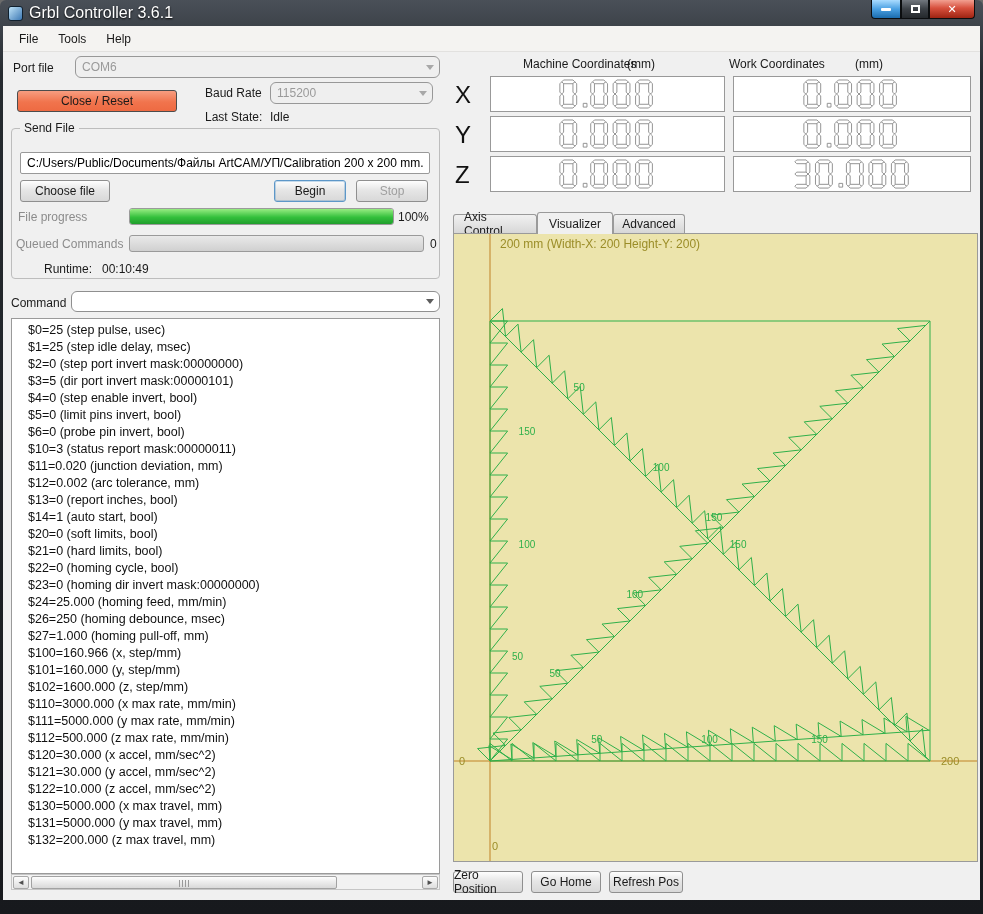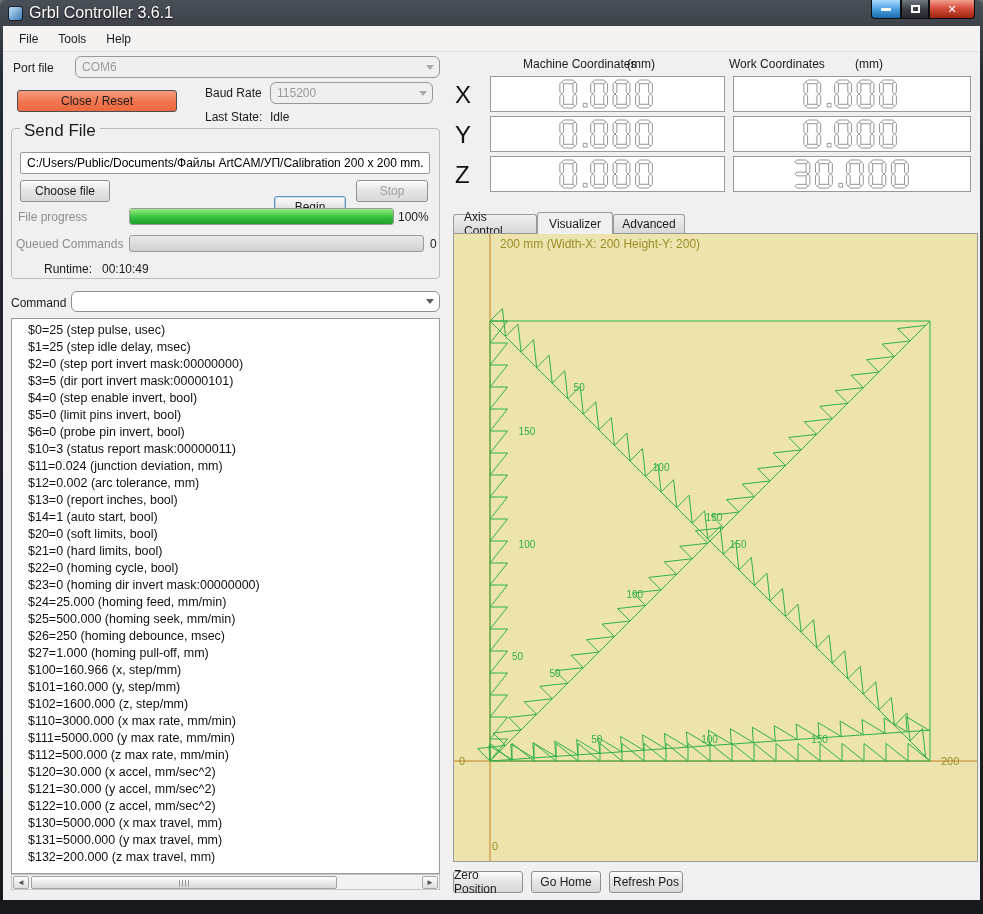--- a/index.html
+++ b/index.html
@@ -29,26 +29,26 @@
   .combo{position:absolute;border:1px solid #989898;border-radius:6px;background:linear-gradient(180deg,#fbfbfb,#e9e9e9);display:flex;align-items:center;padding-left:6px;font-size:12px;}
   .combo .combo-value{flex:1;white-space:nowrap;overflow:hidden;}
   .combo .combo-arrow{width:18px;align-self:stretch;display:flex;align-items:center;justify-content:center;}
   .arrow-down{width:0;height:0;border-left:4px solid transparent;border-right:4px solid transparent;border-top:5px solid #5d5d5d;}
   .combo.disabled{background:#efefef;color:#9a9a9a;}
   .combo.disabled .arrow-down{border-top-color:#a8a8a8;}
   .combo.editable{background:#fff;padding-left:0;}
   .combo.editable input{flex:1;border:none;outline:none;height:100%;padding:0 6px;font:12px "Liberation Sans",sans-serif;background:transparent;}
 
   .btn{position:absolute;border:1px solid #8f8f8f;border-radius:3px;background:linear-gradient(180deg,#fefefe,#e6e6e6 45%,#d8d8d8);font-size:12px;display:flex;align-items:center;justify-content:center;cursor:default;}
-  .btn.focus{border-color:#5d97c8;box-shadow:0 0 0 1px rgba(93,151,200,.35) inset;margin-top:16px;}
+  .btn.focus{border-color:#5d97c8;box-shadow:0 0 0 1px rgba(93,151,200,.35) inset;}
   .btn.disabled{color:#9f9f9f;}
   .btn-reset{position:absolute;border:1px solid #4c4c4c;border-radius:3px;background:linear-gradient(180deg,#f79d80,#f1744d 55%,#ee6a42);font-size:12px;display:flex;align-items:center;justify-content:center;}
 
   .groupbox{position:absolute;border:1px solid #bdbdbd;border-radius:4px;}
-  .groupbox .legend{position:absolute;top:-8px;left:8px;background:#f0f0f0;padding:0 4px;font-size:17px;}
+  .groupbox .legend{position:absolute;top:-8px;left:8px;background:#f0f0f0;padding:0 4px;font-size:12px;}
 
   .progress{position:absolute;height:17px;border:1px solid #9a9a9a;border-radius:3px;background:linear-gradient(180deg,#e9e9e9,#d0d0d0);overflow:hidden;}
   .progress .fill{height:100%;width:0;background:linear-gradient(180deg,#97ec82,#34c03c 55%,#1f9e2c);}
 
   .console{position:absolute;background:#fff;border:1px solid #9a9a9a;overflow:hidden;padding:3px 6px;font-size:12.5px;line-height:17px;color:#111;}
   .console-line{white-space:nowrap;}
 
   .hscroll{position:absolute;height:16px;background:#f2f2f2;border:1px solid #c6c6c6;}
   .hs-btn{position:absolute;top:1px;width:16px;height:13px;background:linear-gradient(#fdfdfd,#dedede);border:1px solid #a8a8a8;border-radius:2px;display:flex;align-items:center;justify-content:center;font-size:8px;color:#4f4f4f;line-height:1;}
   .hs-thumb{position:absolute;top:1px;height:13px;background:linear-gradient(#fdfdfd,#d9d9d9);border:1px solid #a2a2a2;border-radius:2px;}
@@ -150,30 +150,29 @@
 
     <div class="console" id="console" style="left:8px;top:292px;width:429px;height:556px;padding-left:16px;">
         <div class="console-line">$0=25 (step pulse, usec)</div>
         <div class="console-line">$1=25 (step idle delay, msec)</div>
         <div class="console-line">$2=0 (step port invert mask:00000000)</div>
         <div class="console-line">$3=5 (dir port invert mask:00000101)</div>
         <div class="console-line">$4=0 (step enable invert, bool)</div>
         <div class="console-line">$5=0 (limit pins invert, bool)</div>
         <div class="console-line">$6=0 (probe pin invert, bool)</div>
         <div class="console-line">$10=3 (status report mask:00000011)</div>
-        <div class="console-line">$11=0.024 (junction deviation, mm)</div>
+        <div class="console-line">$11=0.020 (junction deviation, mm)</div>
         <div class="console-line">$12=0.002 (arc tolerance, mm)</div>
         <div class="console-line">$13=0 (report inches, bool)</div>
         <div class="console-line">$14=1 (auto start, bool)</div>
         <div class="console-line">$20=0 (soft limits, bool)</div>
         <div class="console-line">$21=0 (hard limits, bool)</div>
         <div class="console-line">$22=0 (homing cycle, bool)</div>
         <div class="console-line">$23=0 (homing dir invert mask:00000000)</div>
         <div class="console-line">$24=25.000 (homing feed, mm/min)</div>
-        <div class="console-line">$25=500.000 (homing seek, mm/min)</div>
         <div class="console-line">$26=250 (homing debounce, msec)</div>
         <div class="console-line">$27=1.000 (homing pull-off, mm)</div>
         <div class="console-line">$100=160.966 (x, step/mm)</div>
         <div class="console-line">$101=160.000 (y, step/mm)</div>
         <div class="console-line">$102=1600.000 (z, step/mm)</div>
         <div class="console-line">$110=3000.000 (x max rate, mm/min)</div>
         <div class="console-line">$111=5000.000 (y max rate, mm/min)</div>
         <div class="console-line">$112=500.000 (z max rate, mm/min)</div>
         <div class="console-line">$120=30.000 (x accel, mm/sec^2)</div>
         <div class="console-line">$121=30.000 (y accel, mm/sec^2)</div>

